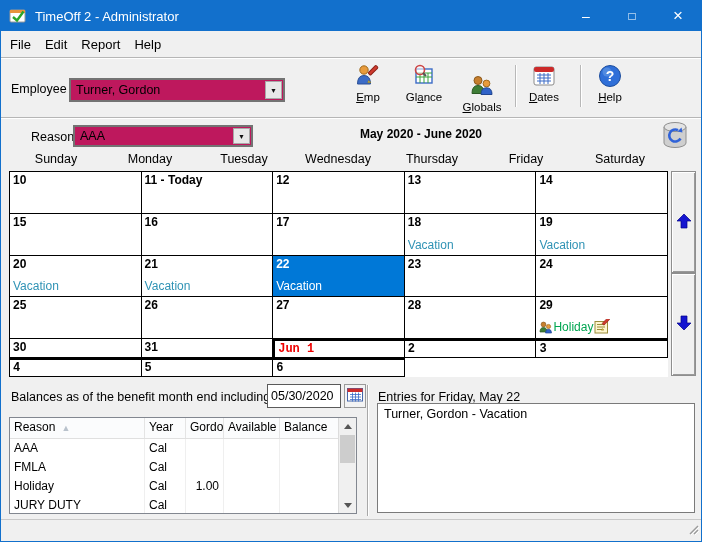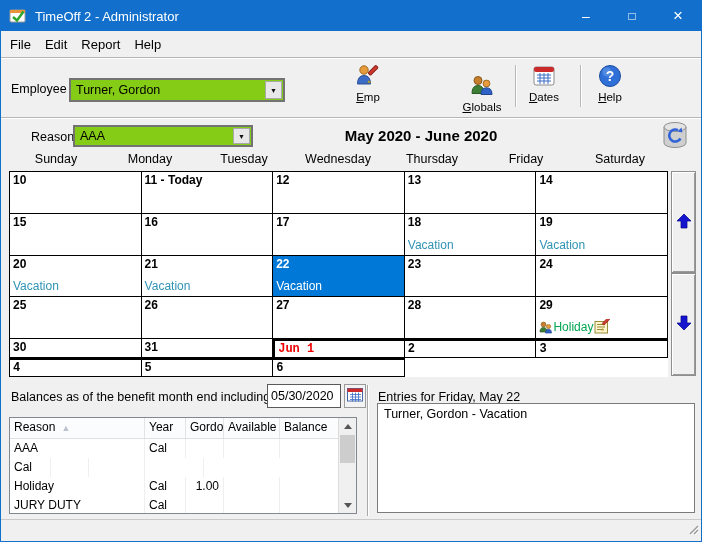--- a/index.html
+++ b/index.html
@@ -13,34 +13,34 @@
   .wtitle{margin-left:8px;font-size:13px;}
   .win-controls{position:absolute;right:0;top:0;height:30px;display:flex;}
   .win-btn{width:46px;height:30px;display:flex;align-items:center;justify-content:center;color:#fff;font-size:14px;}
   .win-btn.max{font-size:12px;}
   .win-btn.close{font-size:17px;}
   
   .menubar{position:absolute;left:0;top:30px;width:700px;height:26px;display:flex;align-items:center;font-size:13px;padding-left:2px;}
   .menu-item{padding:13px 7px;}
   .etch{position:absolute;height:0;border-top:1px solid #b6b6b6;box-shadow:0 1px 0 #ffffff;}
   
-  .combo{position:absolute;background:#84cc16;border:2px solid #737373;box-sizing:border-box;
+  .combo{position:absolute;background:#be185d;border:2px solid #737373;box-sizing:border-box;
     display:flex;align-items:center;padding-left:5px;font-size:12.5px;}
   .combo .arrow-btn{position:absolute;right:1px;top:1px;bottom:1px;width:17px;background:#e8e8e8;
     border:1px solid #a8a8a8;box-sizing:border-box;display:flex;align-items:center;justify-content:center;
     font-size:7px;color:#111;}
   .field-label{position:absolute;font-size:12.5px;}
   
   .toolbar{position:absolute;left:0;top:58px;width:700px;height:56px;}
   .tool-btn{position:absolute;top:4px;width:50px;height:50px;background:none;border:none;padding:0;
     display:flex;flex-direction:column;align-items:center;gap:2px;font-size:11.5px;color:#000;
     font-family:inherit;}
   .tool-sep{position:absolute;top:6px;height:42px;width:0;border-left:1px solid #b8b8b8;border-right:1px solid #fff;}
   
-  .cal-title{position:absolute;left:295px;top:126px;width:250px;text-align:center;font-weight:bold;font-size:15px;}
+  .cal-title{position:absolute;left:295px;top:126px;width:250px;text-align:center;font-weight:bold;font-size:12px;}
   .recycle{position:absolute;left:657px;top:117px;width:34px;height:34px;}
   
   .day-headers{position:absolute;left:8px;top:151px;width:658px;height:17px;display:grid;
     grid-template-columns:repeat(7,1fr);font-size:12.5px;text-align:center;}
   .grid{position:absolute;left:8px;top:170px;width:658px;height:205px;display:grid;
     grid-template-columns:repeat(5,1fr);grid-template-rows:repeat(4,1fr);
     border-top:1px solid #000;border-left:1px solid #000;box-sizing:content-box;background:#fff;}
   .cell{position:relative;border-right:1px solid #000;border-bottom:1px solid #000;background:#fff;
     padding:1px 3px;box-sizing:border-box;font-size:12px;overflow:hidden;}
   .cell .day{font-weight:bold;}
@@ -116,20 +116,29 @@
 
   <div class="toolbar">
       <button class="tool-btn" style="left: 342px;">
         <svg width="26" height="26" viewBox="0 0 26 26">
           <circle cx="9" cy="7" r="4.2" fill="#e89b3c" stroke="#a06b20"></circle>
           <path d="M2.5 21 Q2.5 12.5 9 12.5 Q15.5 12.5 15.5 21 Z" fill="#3b6bc6" stroke="#2a4f96"></path>
           <rect x="13" y="10" width="11" height="3.4" rx="1" transform="rotate(-45 13 10)" fill="#cf3a2e" stroke="#8c2218"></rect>
           <path d="M13.5 17.5 L16 19.5 L12.8 19.8 Z" fill="#f3c94a" stroke="#8c7a18" stroke-width="0.6"></path>
         </svg>
         <span><u>E</u>mp</span>
+      </button>
+      <button class="tool-btn" style="left: 398px;">
+        <svg width="26" height="26" viewBox="0 0 26 26">
+          <rect x="5" y="6" width="16" height="14" fill="#fff" stroke="#3b6bc6" stroke-width="1.4"></rect>
+          <path d="M5 10 h16 M9 10 v10 M13 10 v10 M17 10 v10 M5 14 h16" stroke="#3aa33a"></path>
+          <circle cx="9" cy="7" r="4.5" fill="rgba(255,255,255,0.55)" stroke="#cc4444" stroke-width="1.6"></circle>
+          <path d="M12 10 L15 13" stroke="#555" stroke-width="2"></path>
+        </svg>
+        <span>Gl<u>a</u>nce</span>
       </button>
       <button class="tool-btn" style="left: 456px; justify-content: flex-end;">
         <svg width="26" height="26" viewBox="0 0 26 26">
           <circle cx="9" cy="7.5" r="4" fill="#c77f2e" stroke="#8c5a1c"></circle>
           <path d="M3 20.5 Q3 12.5 9 12.5 Q15 12.5 15 20.5 Z" fill="#3e7d36" stroke="#2b5a24"></path>
           <circle cx="17.5" cy="10.5" r="3.4" fill="#e89b3c" stroke="#a06b20"></circle>
           <path d="M12 21.5 Q12 14.8 17.5 14.8 Q23 14.8 23 21.5 Z" fill="#2f62c8" stroke="#214690"></path>
         </svg>
         <span><u>G</u>lobals</span>
       </button>
@@ -264,20 +273,21 @@
       </div>
     <div>
         <div class="tr">
           <div class="td" style="width: 135px;">AAA</div>
           <div class="td" style="width: 41px;">Cal</div>
           <div class="td al-r" style="width: 38px;"></div>
           <div class="td" style="width: 56px;"></div>
           <div class="td" style="width: 59px;"></div>
         </div>
         <div class="tr">
+          <div class="td" style="width: 135px;">FMLA</div>
           <div class="td" style="width: 41px;">Cal</div>
           <div class="td al-r" style="width: 38px;"></div>
           <div class="td" style="width: 56px;"></div>
           <div class="td" style="width: 59px;"></div>
         </div>
         <div class="tr">
           <div class="td" style="width: 135px;">Holiday</div>
           <div class="td" style="width: 41px;">Cal</div>
           <div class="td al-r" style="width: 38px;">1.00</div>
           <div class="td" style="width: 56px;"></div>

